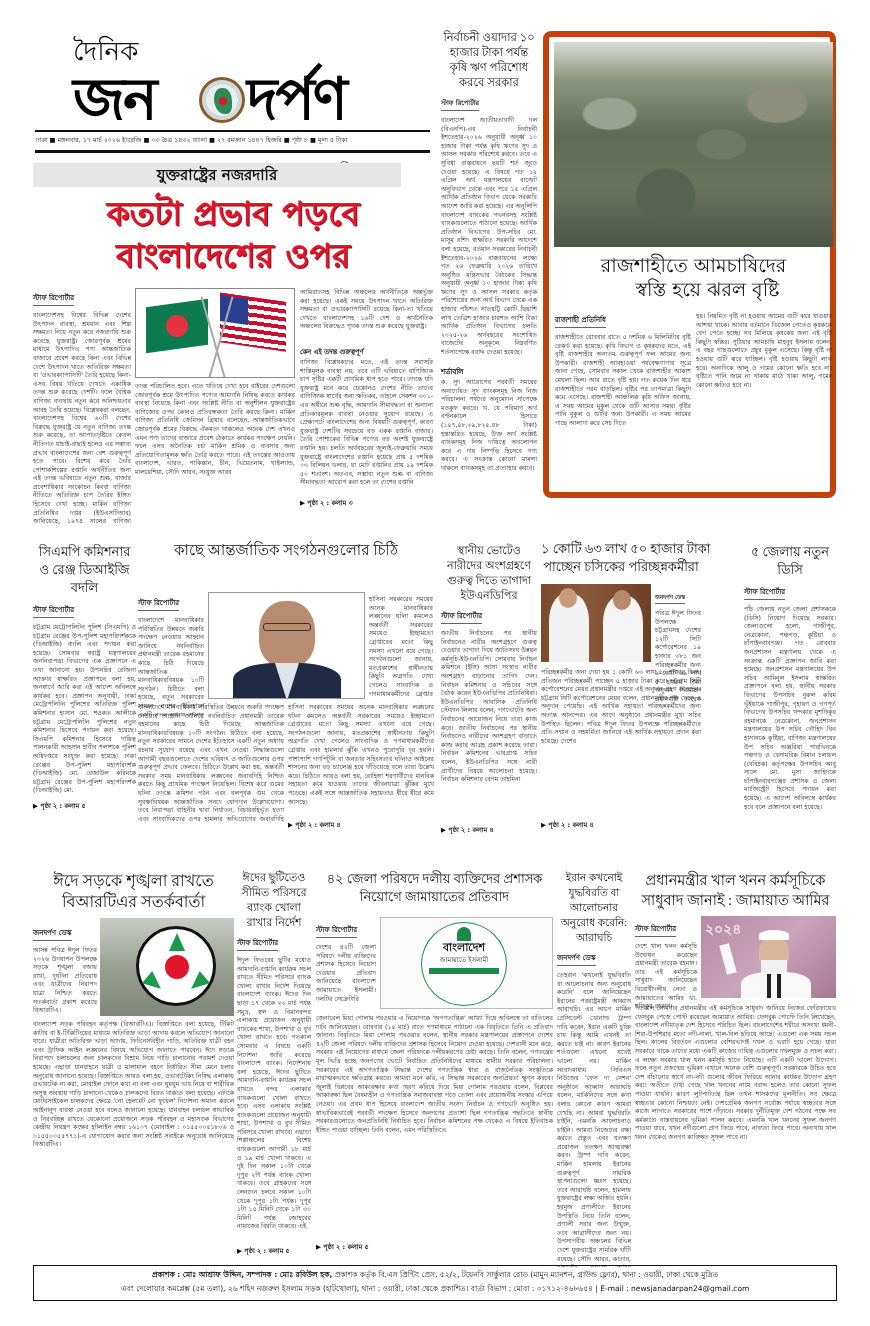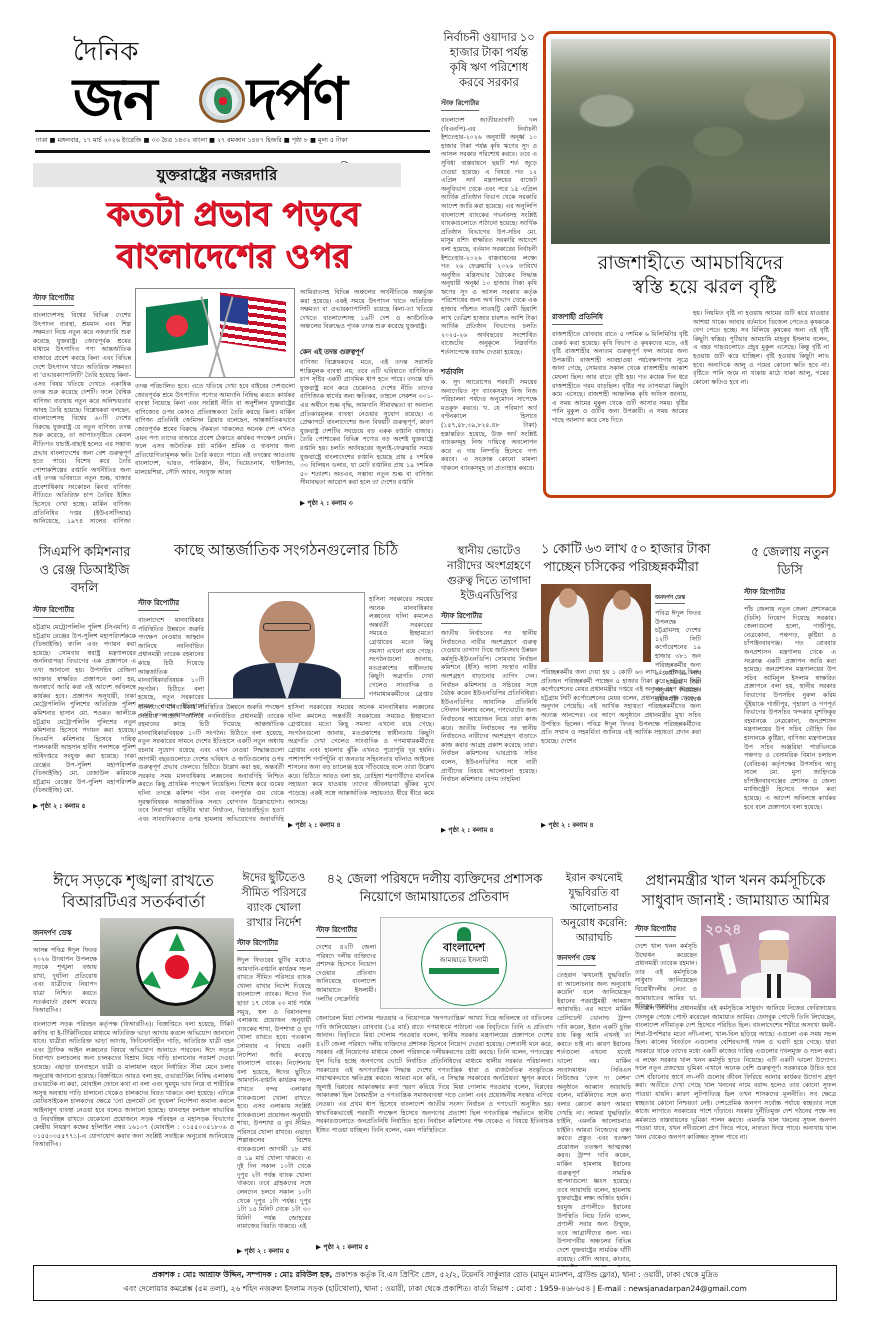--- a/index.html
+++ b/index.html
@@ -12,21 +12,21 @@
   .headline { font-family: "Liberation Serif", serif; color: #111; text-align: center; line-height: 1.15; }
   .img-box { overflow: hidden; }
   
   .mast-dainik { font-family: "DejaVu Serif", serif; font-size: 26px; font-weight: normal; color: #111; }
   .mast-title { font-family: "DejaVu Sans", sans-serif; font-size: 58px; font-weight: 900; color: #000; letter-spacing: -2px; }
   .mast-slogan { font-family: "DejaVu Serif", serif; font-size: 13px; color: #111; margin-top: 28px; }
   .dateline { font-size: 6.3px; color: #111; white-space: nowrap; }
   .rule-thick { background: #111; height: 3px; }
   .kicker-bar { background: #e6e6e6; text-align: center; font-family: "DejaVu Serif", serif; font-size: 15px; font-weight: bold; }
   .red-head { font-family: "DejaVu Sans", sans-serif; color: #e2162b; text-align: center; font-weight: bold; font-size: 33px; line-height: 40px; text-shadow: 1px 1px 0 #9a0d1a; }
-  .photo-frame { border: 3px solid #c2410c; border-radius: 8px; }
+  .photo-frame { border: 6px solid #c2410c; border-radius: 8px; }
   .footer-box { border: 1.5px solid #111; font-size: 7.5px; line-height: 14px; text-align: center; padding: 2px 4px; }
   .footer-box b { font-weight: bold; }
 </style>
 </head>
 <body>
 
 <div class="abs" style="left:35px;top:25px;width:400px;height:140px;">
   <div class="abs mast-dainik" style="left:38px;top:6px;">দৈনিক</div>
   <div class="abs mast-title" style="left:38px;top:30px;">জন</div>
   <div class="abs" style="left:164px;top:52px;width:46px;height:46px;border-radius:50%;border:3px solid #8a5a2a;background:radial-gradient(circle at 50% 50%, #e8eef0 0 55%, #cfd9dc 56%);">
@@ -213,17 +213,17 @@
   <div class="abs body-text" style="left:0;top:134px;width:201px;height:246px;">গতকাল সোমবার প্রধানমন্ত্রীর এই কর্মসূচিকে সাধুবাদ জানিয়ে নিজের ফেরিফায়েড ফেসবুক পেজে পোস্ট করেছেন জামায়াত আমির। ফেসবুক পোস্টে তিনি লিখেছেন, বাংলাদেশ নদীমাতৃক দেশ হিসেবে পরিচিত ছিল। বাংলাদেশের শরীরে অসংখ্য ধমনী-শিরা-উপশিরার মতো নদী-নালা, খাল-বিল ছড়িয়ে আছে। এগুলো এক সময় সচল ছিল। কালের বিবর্তনে এগুলোর বেশিরভাগই দখল ও ভরাট হয়ে গেছে। যারা সরকারে থাকে তাদের মধ্যে একটি কাজের দায়িত্ব এগুলোর দখলমুক্ত ও সচল করা। এ লক্ষ্যে সরকার খাল খনন কর্মসূচি হাতে নিয়েছে। এটি একটি ভালো উদ্যোগ। ফলে নতুন প্রজন্মের ভূমিকা এখানে অনেক বেশি গুরুত্বপূর্ণ। সরকারকে উচিত হবে দেশ বাঁচানোর স্বার্থে নদ-নদী গুলোর জীবন ফিরিয়ে আনার কার্যকর উদ্যোগ গ্রহণ করা। অতীতে দেখা গেছে খাল খননের নামে বরাদ্দ হলেও তার কোনো সুফল পাওয়া যায়নি। কারণ লুটপাটতন্ত্র ছিল তখন শাসকদের মূলনীতি। সব ক্ষেত্রে স্বচ্ছতার কোনো নিশ্চয়তা নেই। দেশপ্রেমিক জনগণ সর্বোচ্চ পর্যায়ে স্বচ্ছতার সঙ্গে কাজে লাগাতে সরকারের পাশে দাঁড়াবে। সরকার দুর্নীতিমুক্ত দেশ গঠনের পক্ষে সব কর্মকাণ্ডে বাস্তবায়নের ভূমিকা পালন করবে। এমনকি খাল খননের সুফল জনগণ পাওয়া যাবে, যখন নদীগুলো প্রাণ ফিরে পাবে, নাব্যতা ফিরে পাবে। অন্যথায় খাল খনন থেকেও জনগণ কাঙ্ক্ষিত সুফল পাবে না।</div>
 </div>
 
 <div class="abs footer-box" style="left:33px;top:1265px;width:804px;height:36px;">
   <div style="white-space:nowrap;overflow:hidden;">
     <b>প্রকাশক : মোঃ আশ্রাফ উদ্দিন,</b>
     <b>সম্পাদক : মোঃ রবিউল হক,</b>
     <span>প্রকাশক কর্তৃক বি.এস প্রিন্টিং প্রেস, ৫২/২, টয়েনবি সার্কুলার রোড (মামুন ম্যানশন, গ্রাউন্ড ফ্লোর), থানা : ওয়ারী, ঢাকা থেকে মুদ্রিত</span>
   </div>
   <div style="white-space:nowrap;overflow:hidden;">
-    <span>এবং দেলোয়ার কমপ্লেক্স (৫ম তলা), ২৬ শহিদ নজরুল ইসলাম সড়ক (হাটখোলা), থানা : ওয়ারী, ঢাকা থেকে প্রকাশিত। বার্তা বিভাগ : মোবা : 1959-৪৬৮৬৫৪</span>
+    <span>এবং দেলোয়ার কমপ্লেক্স (৫ম তলা), ২৬ শহিদ নজরুল ইসলাম সড়ক (হাটখোলা), থানা : ওয়ারী, ঢাকা থেকে প্রকাশিত। বার্তা বিভাগ : মোবা : ০১৭১২-৪৬৮৬৫৪</span>
     <span> | </span>
     <span>E-mail : newsjanadarpan24@gmail.com</span>
   </div>
 </div>
 
 </body></html>

